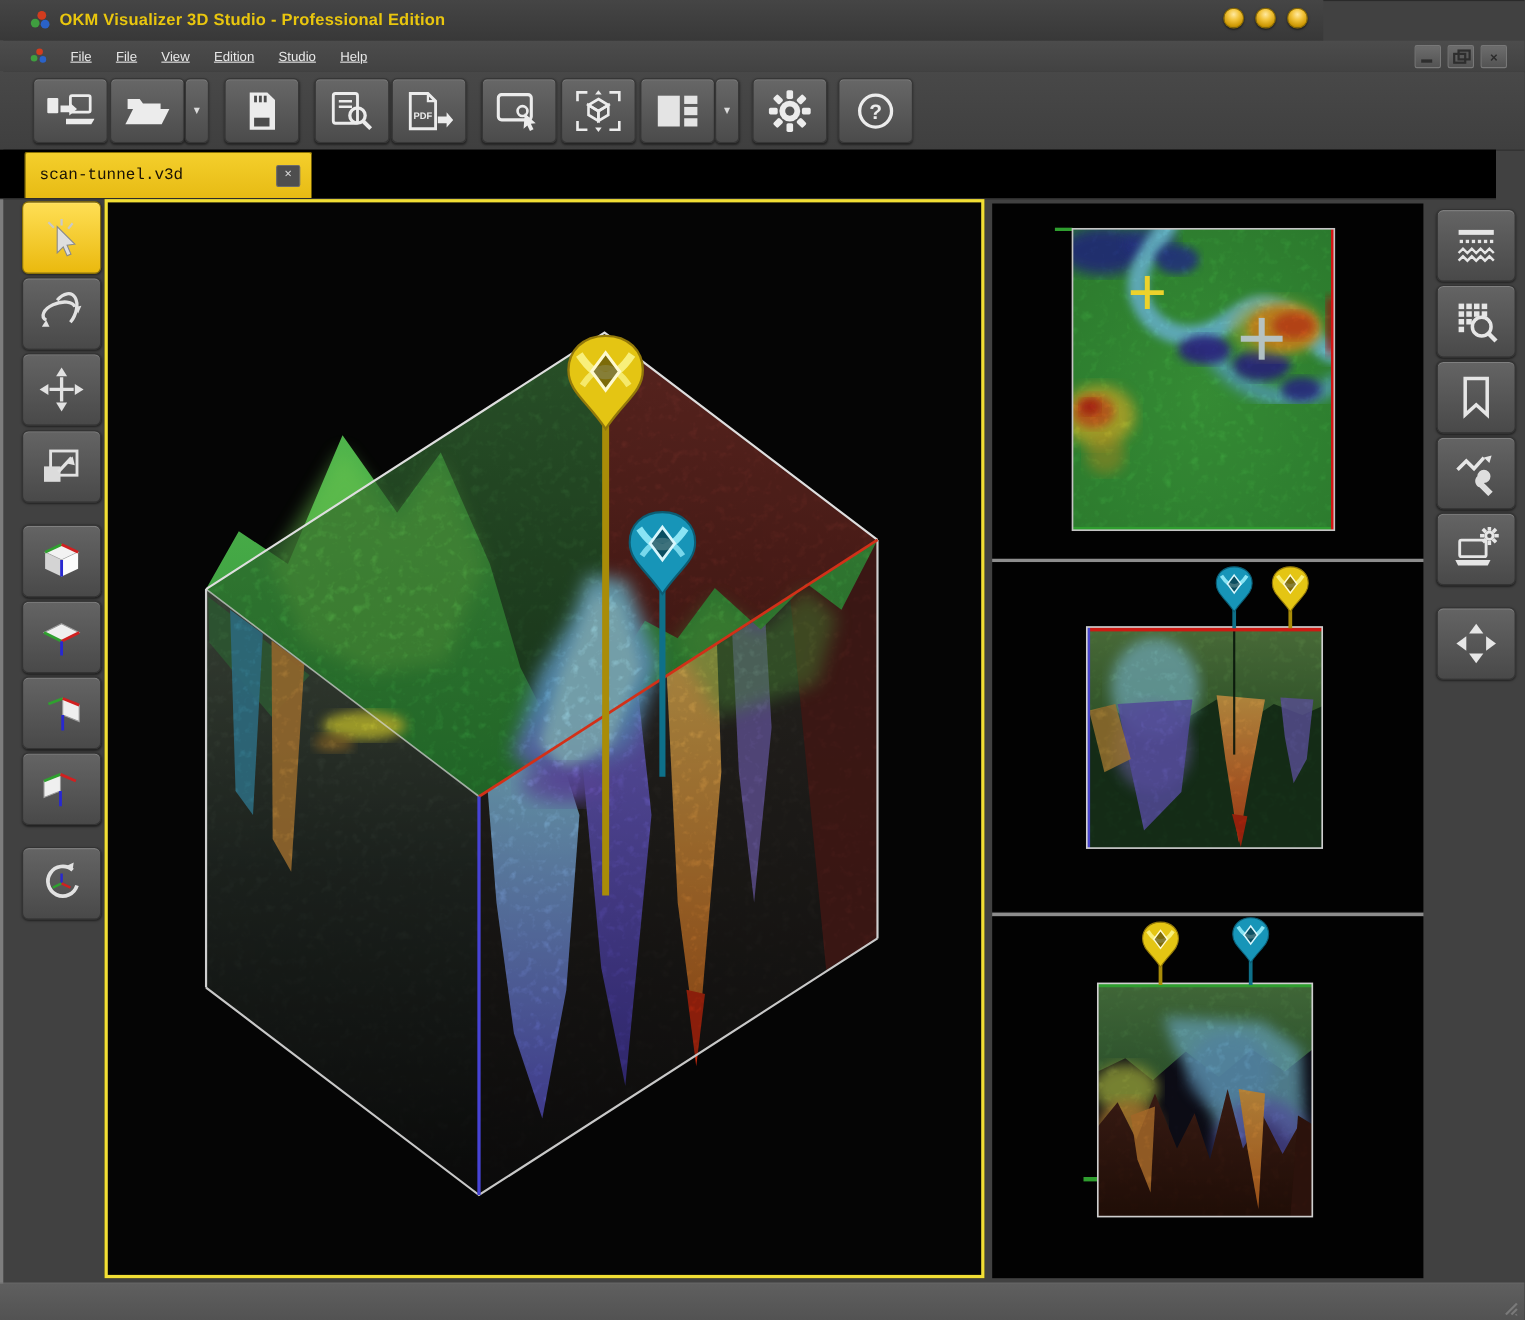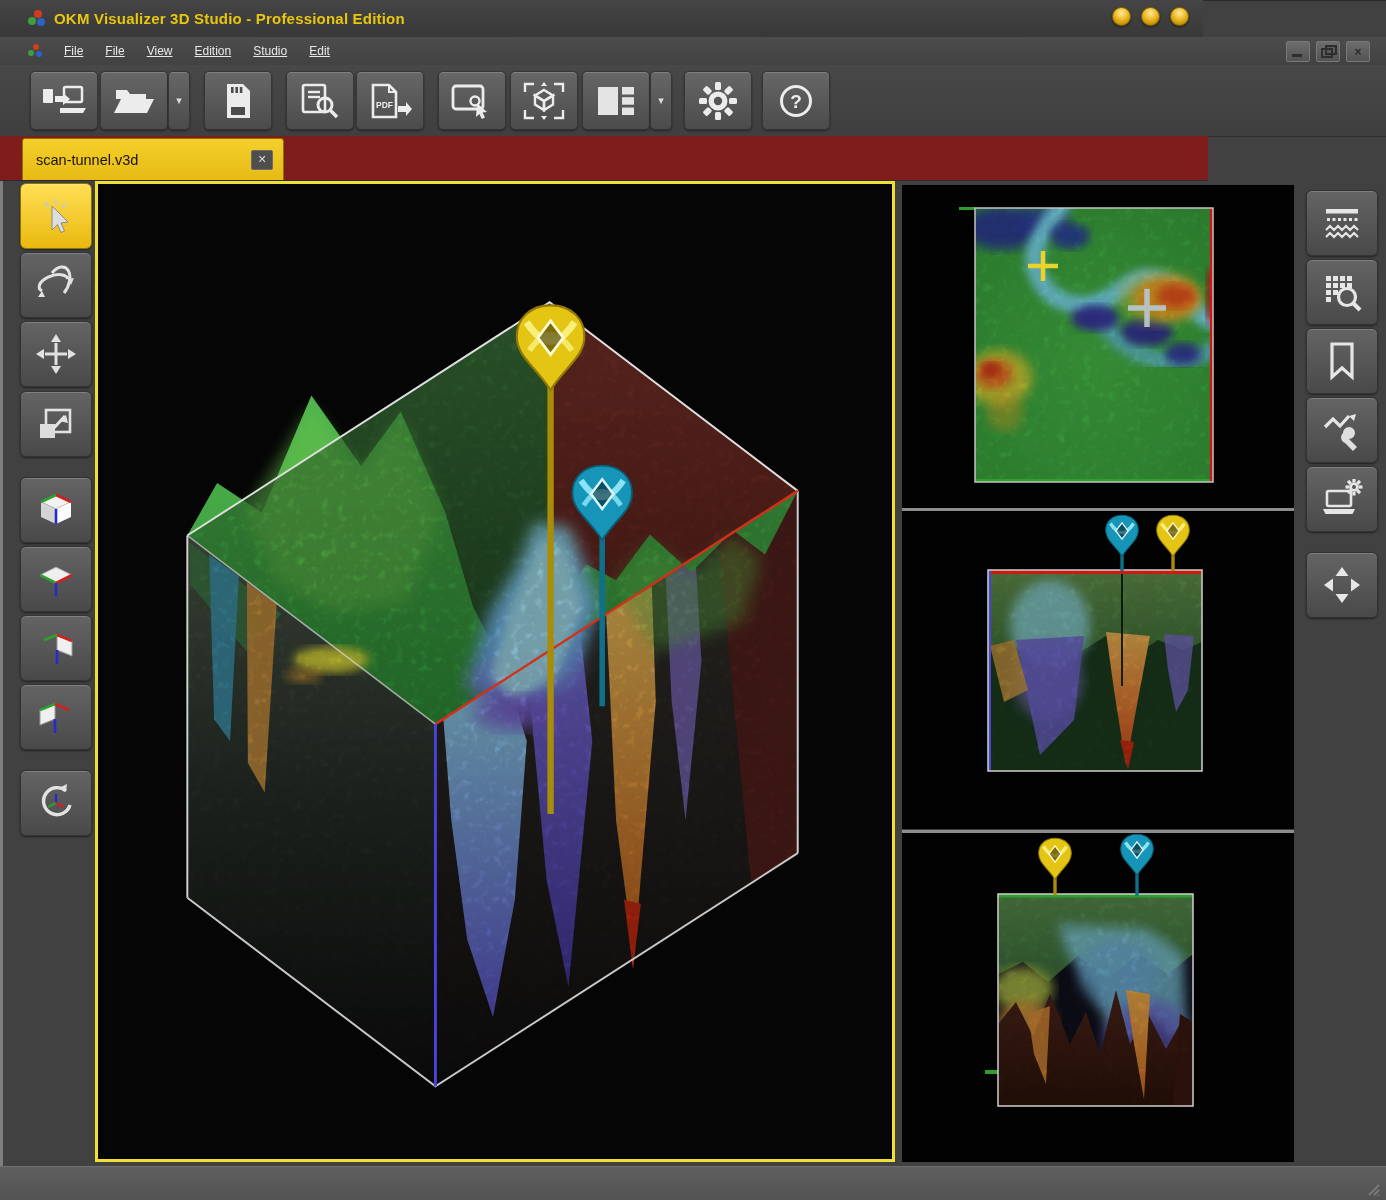--- a/index.html
+++ b/index.html
@@ -24,21 +24,21 @@
   .mdi-btn{width:22px;height:19px;background:linear-gradient(#6d6d6d,#535353);border:1px solid #787878;border-radius:2px;display:flex;align-items:center;justify-content:center;color:#2b2b2b;font-size:12px;font-weight:bold;position:relative;}
   .mdi-min::after{content:"";position:absolute;left:5px;bottom:4px;width:10px;height:3px;background:#2e2e2e;}
   .mdi-rest::after{content:"";position:absolute;left:4px;top:6px;width:8px;height:6px;border:2px solid #2e2e2e;}
   .mdi-rest::before{content:"";position:absolute;left:8px;top:3px;width:8px;height:6px;border:2px solid #2e2e2e;background:#5a5a5a;}
   
   .toolbar{position:absolute;left:0;top:65px;width:1386px;height:71px;background:linear-gradient(#484848,#3f3f3f);border-bottom:1px solid #2e2e2e;}
   .tbtn{position:absolute;top:6px;height:57px;background:linear-gradient(#676767,#4b4b4b);border:1px solid #363636;border-radius:5px;box-shadow:inset 0 1px 0 rgba(255,255,255,.18),0 1px 2px rgba(0,0,0,.45);display:flex;align-items:center;justify-content:center;}
   .tbtn svg{display:block;}
   .dd{width:20px;color:#dcdcdc;font-size:11px;}
   
-  .tabbar{position:absolute;left:0;top:136px;width:1208px;height:44px;background:#7f1d1d;border-bottom:1px solid #2c2c2c;}
+  .tabbar{position:absolute;left:0;top:136px;width:1360px;height:44px;background:#000000;border-bottom:1px solid #2c2c2c;font-family:Liberation Mono, monospace;}
   .tab{position:absolute;left:22px;top:2px;width:260px;height:41px;background:linear-gradient(#f4cf2c,#e7bb14);border:1px solid #8a7205;border-bottom:none;border-radius:3px 3px 0 0;display:flex;align-items:center;}
   .tab-label{color:#191205;font-size:14.5px;margin-left:13px;flex:1;}
   .tab-close{width:20px;height:18px;margin-right:10px;background:#4e4e4e;border:1px solid #6b6b6b;border-radius:2px;color:#d6d6d6;font-size:11px;line-height:16px;text-align:center;}
   
   .sbtn{position:absolute;width:70px;height:64px;background:linear-gradient(#646464,#494949);border:1px solid #333;border-radius:6px;box-shadow:inset 0 1px 0 rgba(255,255,255,.18),0 1px 2px rgba(0,0,0,.5);display:flex;align-items:center;justify-content:center;}
   .sbtn.selected{background:linear-gradient(#ffdf55,#eab90e);border-color:#8d7304;}
   
   .main-view{position:absolute;left:95px;top:181px;width:800px;height:981px;background:#050505;border:3px solid #f2df35;box-sizing:border-box;}
   .panel{position:absolute;left:902px;width:392px;background:#020202;}
   .panel-divider{position:absolute;left:902px;width:392px;height:3px;background:#8d8d8d;}
@@ -68,21 +68,21 @@
   <span class="menu-logo">
     <i style="position:absolute;left:5px;top:0;width:6px;height:6px;background:#d23c1e;border-radius:50%;"></i>
     <i style="position:absolute;left:0;top:6px;width:6px;height:6px;background:#3f9e3f;border-radius:50%;"></i>
     <i style="position:absolute;left:8px;top:7px;width:6px;height:6px;background:#2a62c8;border-radius:50%;"></i>
   </span>
   <span class="menu-item">File</span>
   <span class="menu-item">File</span>
   <span class="menu-item">View</span>
   <span class="menu-item">Edition</span>
   <span class="menu-item">Studio</span>
-  <span class="menu-item">Edit</span>
+  <span class="menu-item">Help</span>
   <span class="mdi-btns">
     <span class="mdi-btn mdi-min"></span>
     <span class="mdi-btn mdi-rest"></span>
     <span class="mdi-btn">×</span>
   </span>
 </div>
 
 <div class="toolbar">
   <div class="tbtn" style="left:30px;width:66px;">
     <svg width="44" height="34" viewBox="0 0 44 34">

